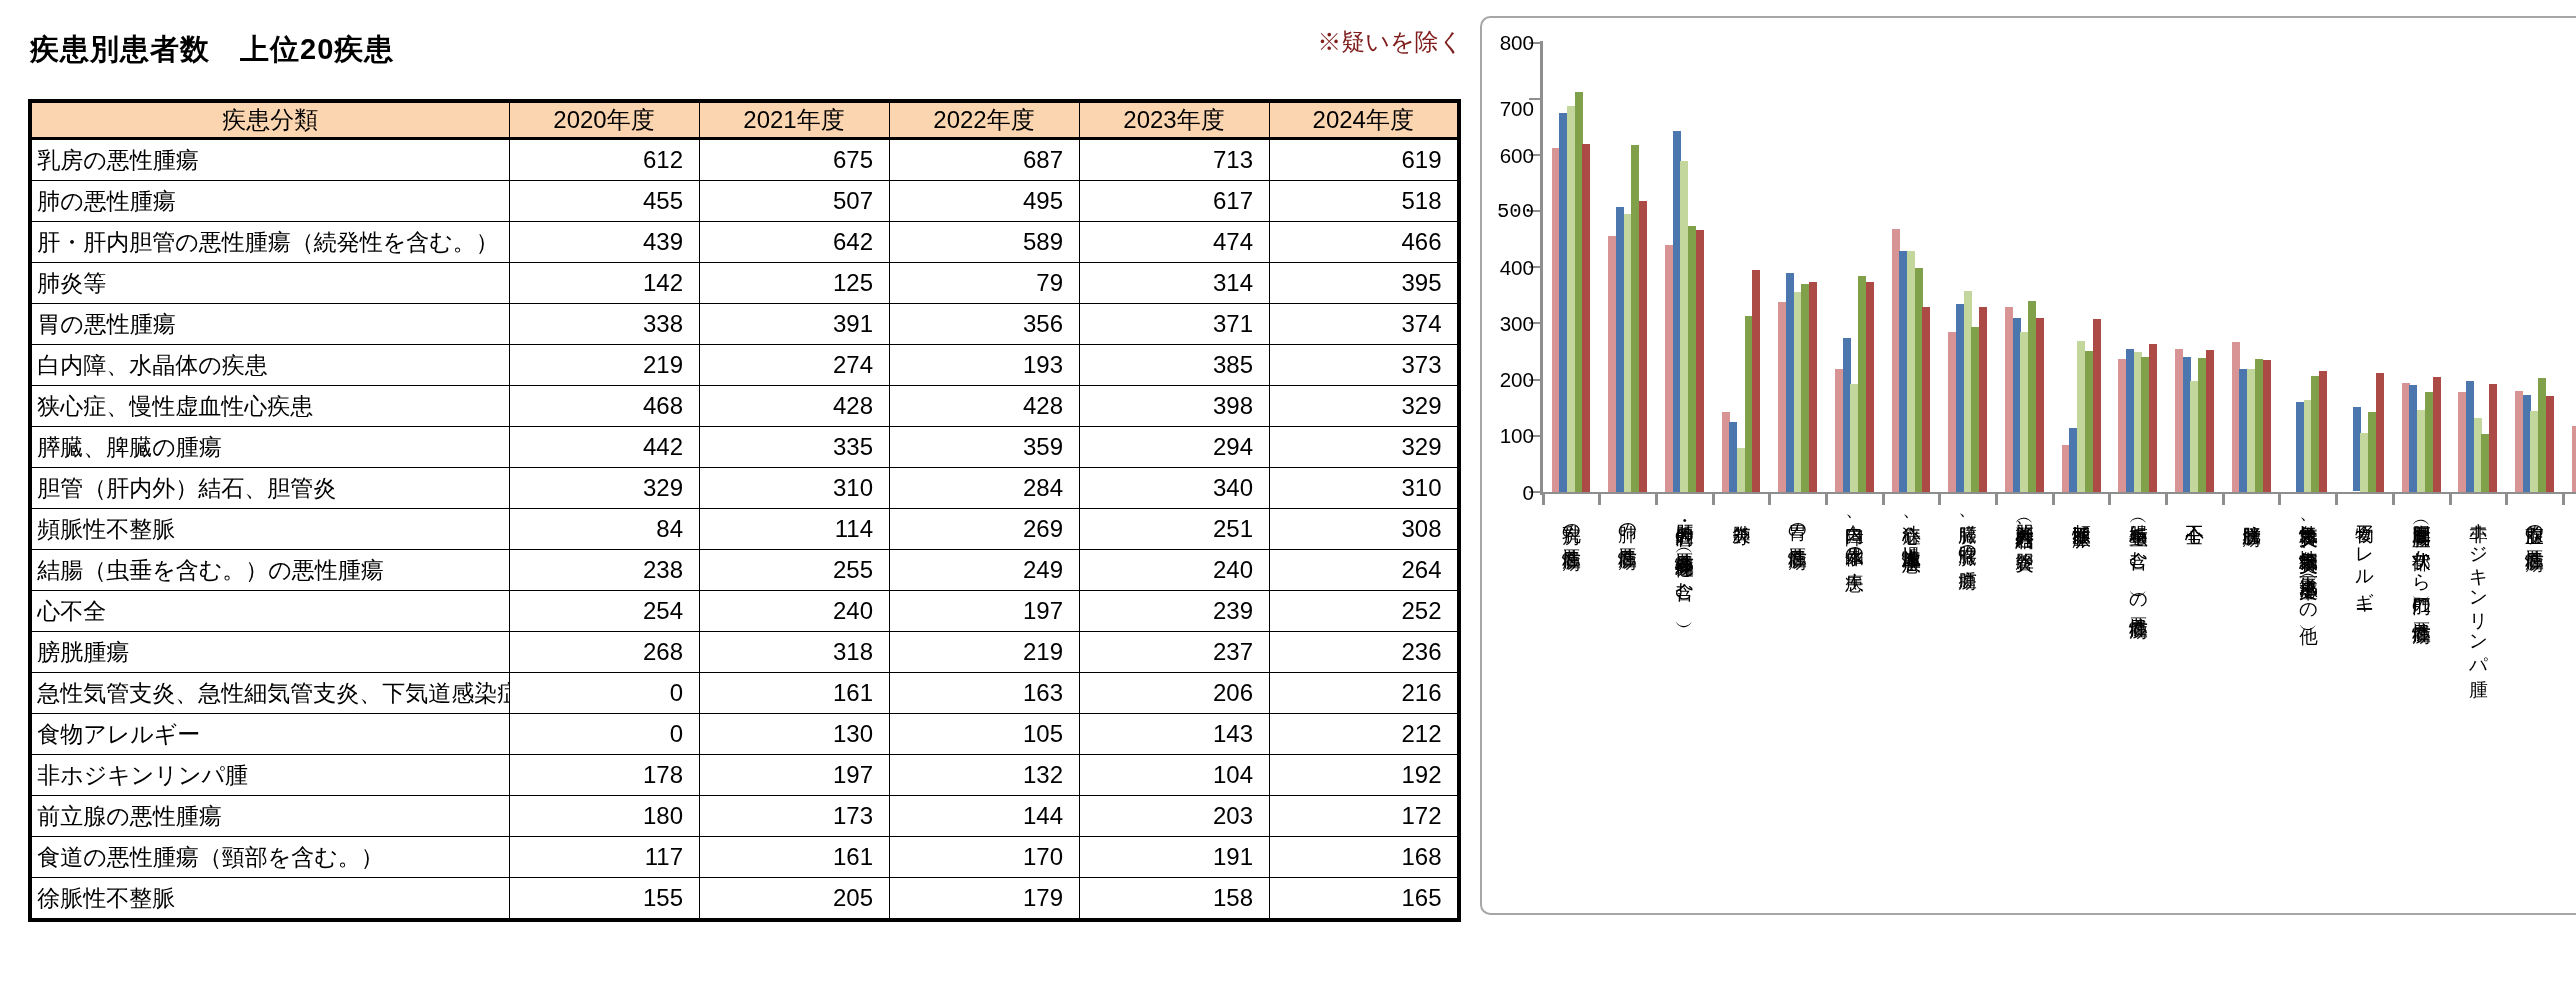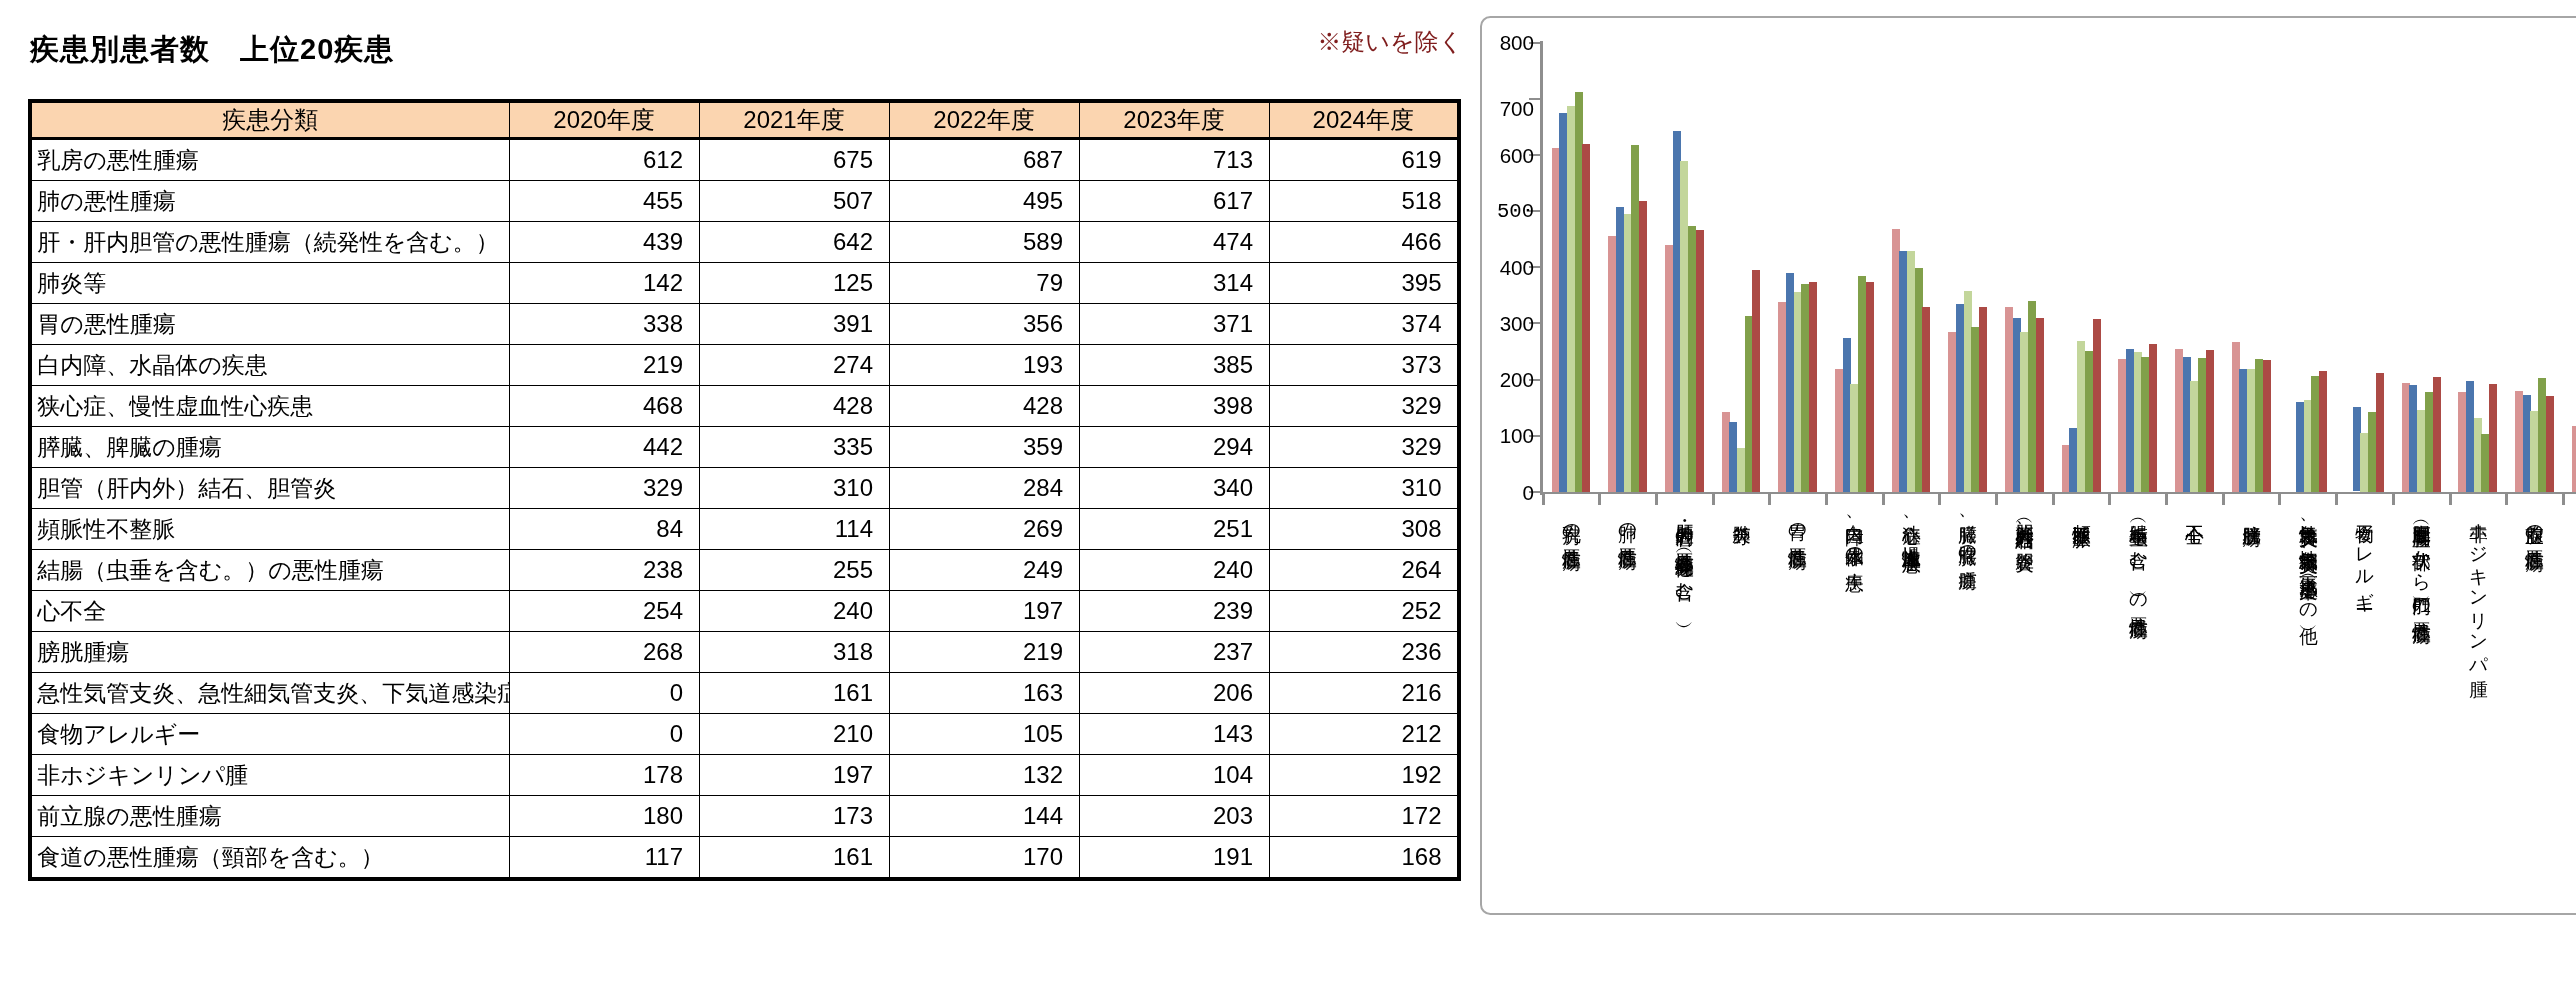--- a/index.html
+++ b/index.html
@@ -170,21 +170,21 @@
             <td class="name">急性気管支炎、急性細気管支炎、下気道感染症</td>
             <td class="val">0</td>
             <td class="val">161</td>
             <td class="val">163</td>
             <td class="val">206</td>
             <td class="val">216</td>
           </tr>
           <tr>
             <td class="name">食物アレルギー</td>
             <td class="val">0</td>
-            <td class="val">210</td>
+            <td class="val">130</td>
             <td class="val">105</td>
             <td class="val">143</td>
             <td class="val">212</td>
           </tr>
           <tr>
             <td class="name">非ホジキンリンパ腫</td>
             <td class="val">178</td>
             <td class="val">197</td>
             <td class="val">132</td>
             <td class="val">104</td>
@@ -198,20 +198,28 @@
             <td class="val">203</td>
             <td class="val">172</td>
           </tr>
           <tr>
             <td class="name">食道の悪性腫瘍（頸部を含む。）</td>
             <td class="val">117</td>
             <td class="val">161</td>
             <td class="val">170</td>
             <td class="val">191</td>
             <td class="val">168</td>
+          </tr>
+          <tr>
+            <td class="name">徐脈性不整脈</td>
+            <td class="val">155</td>
+            <td class="val">205</td>
+            <td class="val">179</td>
+            <td class="val">158</td>
+            <td class="val">165</td>
           </tr>
         </tbody>
     </table>
   </div>
 
   <div id="chart">
     <div id="yaxis">
         <div class="axis-line" style="left: 58px; top: 23px; width: 2.6px; height: 454px;"></div>
         <div class="y-tick" style="left: 47px; top: 473px;"></div>
         <div class="y-axis-label" style="top: 462px;">0</div>

